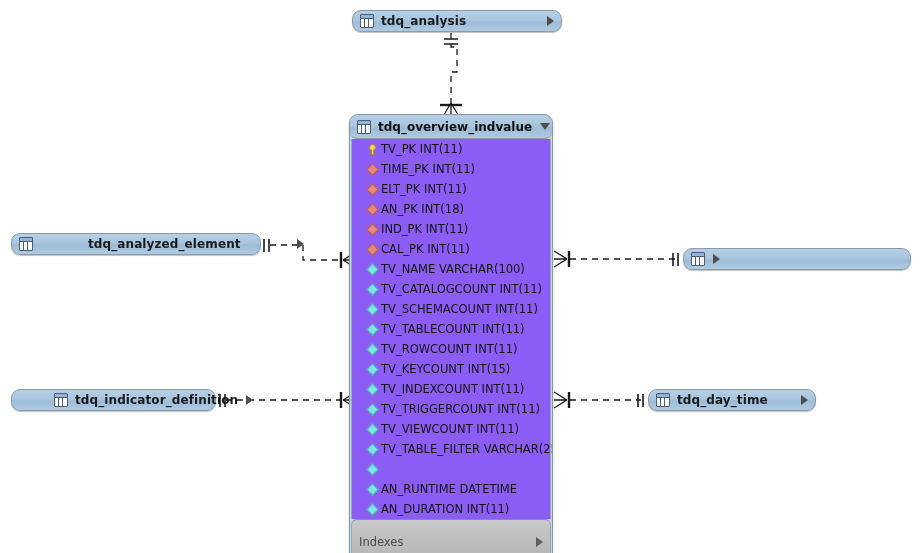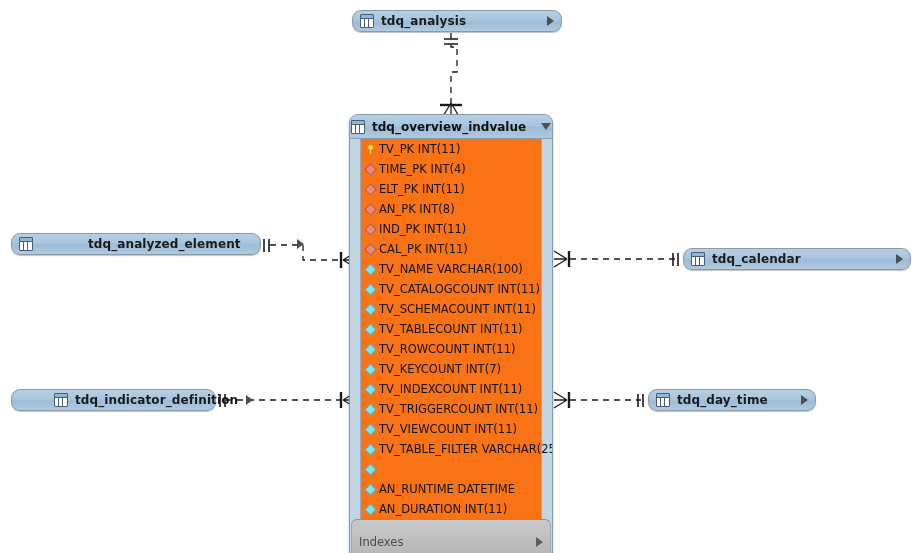--- a/index.html
+++ b/index.html
@@ -111,39 +111,41 @@
     background: #c3d4e2;
     border: 1px solid #8a9aa8;
     box-shadow: 0 1px 2px rgba(0,0,0,0.3);
     padding-bottom: 7px;
     overflow: hidden;
   }
   #main-table .hdr {
     height: 23px;
     display: flex;
     align-items: center;
-    padding: 0 1px;
+    padding: 0 7px;
     background: linear-gradient(to bottom, #b6cfe4 0%, #a8c6df 45%, #9dbcd8 55%, #b0c9e0 100%);
     border-bottom: 1px solid #8a9aa8;
     border-top-left-radius: 8px;
     border-top-right-radius: 8px;
+    border-radius: 7px;
   }
   #main-table .hdr .title {
     flex: 1 1 auto;
     font-size: 12px;
     font-weight: bold;
     color: #111;
     margin-left: 7px;
     white-space: nowrap;
   }
   #main-table .cols {
-    background: #f97316;
+    background: #8b5cf6;
     border-left: 1px solid #9aa9b6;
     border-right: 1px solid #9aa9b6;
-    margin: 0 10px;
+    margin: 0 1px;
+    padding-left: 11px;
   }
   .col-row {
     height: 20px;
     display: flex;
     align-items: center;
     padding-left: 5px;
     font-size: 11.5px;
     color: #141414;
     white-space: nowrap;
   }
@@ -273,21 +275,20 @@
   </div>
 
   <div class="node" style="left:11px; top:389px; width:205px;padding-left:42px;">
     <span class="tbl-icon"></span>
     <span class="title">tdq_indicator_definition</span>
     <span class="tri right"></span>
   </div>
 
   <div class="node" style="left:683px; top:248px; width:228px;">
     <span class="tbl-icon"></span>
-    <span class="title">tdq_calendar</span>
     <span class="tri right"></span>
   </div>
 
   <div class="node" style="left:648px; top:389px; width:168px;">
     <span class="tbl-icon"></span>
     <span class="title">tdq_day_time</span>
     <span class="tri right"></span>
   </div>
 
   <div id="main-table">
@@ -296,29 +297,29 @@
       <span class="title">tdq_overview_indvalue</span>
       <span class="tri down"></span>
     </div>
     <div class="cols" id="col-list">
         <div class="col-row">
           <span class="keyic"></span>
           <span class="cname">TV_PK INT(11)</span>
         </div>
         <div class="col-row">
           <span class="dia fk"></span>
-          <span class="cname">TIME_PK INT(4)</span>
+          <span class="cname">TIME_PK INT(11)</span>
         </div>
         <div class="col-row">
           <span class="dia fk"></span>
           <span class="cname">ELT_PK INT(11)</span>
         </div>
         <div class="col-row">
           <span class="dia fk"></span>
-          <span class="cname">AN_PK INT(8)</span>
+          <span class="cname">AN_PK INT(18)</span>
         </div>
         <div class="col-row">
           <span class="dia fk"></span>
           <span class="cname">IND_PK INT(11)</span>
         </div>
         <div class="col-row">
           <span class="dia fk"></span>
           <span class="cname">CAL_PK INT(11)</span>
         </div>
         <div class="col-row">
@@ -336,21 +337,21 @@
         <div class="col-row">
           <span class="dia plain"></span>
           <span class="cname">TV_TABLECOUNT INT(11)</span>
         </div>
         <div class="col-row">
           <span class="dia plain"></span>
           <span class="cname">TV_ROWCOUNT INT(11)</span>
         </div>
         <div class="col-row">
           <span class="dia plain"></span>
-          <span class="cname">TV_KEYCOUNT INT(7)</span>
+          <span class="cname">TV_KEYCOUNT INT(15)</span>
         </div>
         <div class="col-row">
           <span class="dia plain"></span>
           <span class="cname">TV_INDEXCOUNT INT(11)</span>
         </div>
         <div class="col-row">
           <span class="dia plain"></span>
           <span class="cname">TV_TRIGGERCOUNT INT(11)</span>
         </div>
         <div class="col-row">

